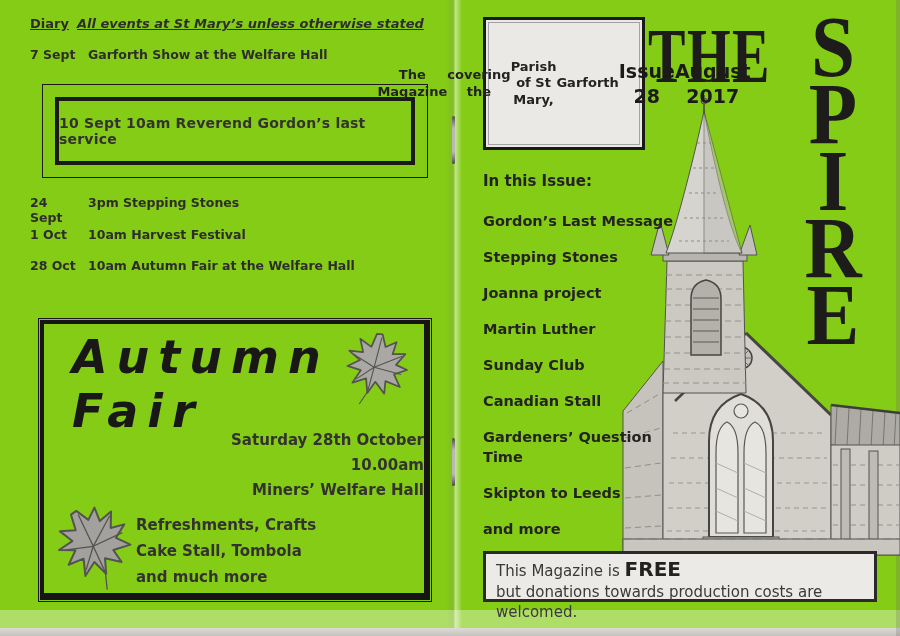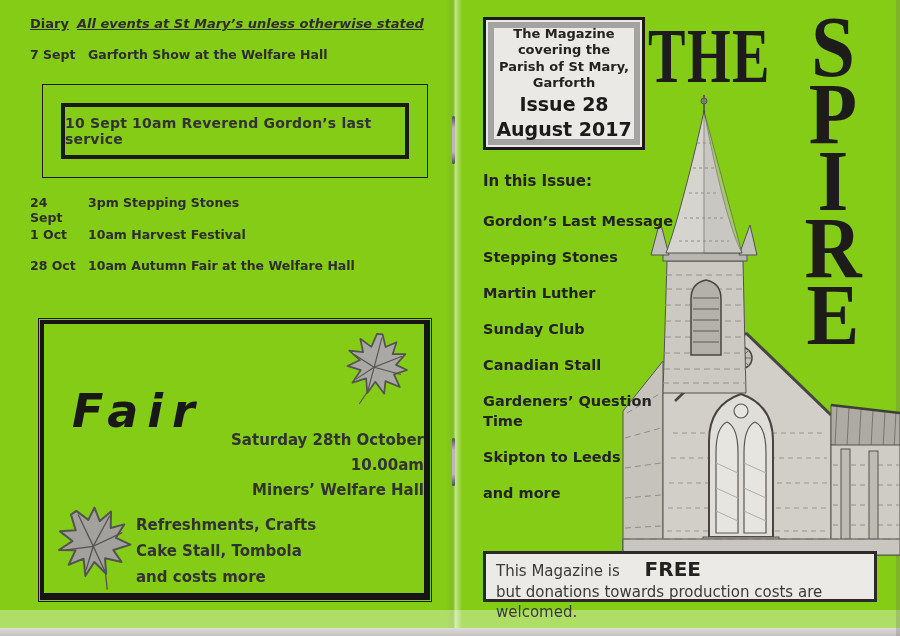--- a/index.html
+++ b/index.html
@@ -10,21 +10,21 @@
     color:#2e2d2b;
   }
   .abs{position:absolute;}
 
   
   .diary-heading{left:30px; top:16px; font-size:13px; font-weight:bold; text-decoration:underline;}
   .diary-note{left:77px; top:16px; font-size:13px; font-weight:bold; font-style:italic; text-decoration:underline;}
   .ev-date{font-size:12.5px; font-weight:bold; left:30px; width:52px;}
   .ev-text{font-size:12.5px; font-weight:bold; left:88px;}
 
-  .notice-outer{left:42px; top:84px; width:386px; height:94px; border:1px solid #1b1a18; padding:18px; box-sizing:border-box;}
+  .notice-outer{left:42px; top:84px; width:386px; height:94px; border:1px solid #1b1a18; padding:12px; box-sizing:border-box;}
   .notice-inner{width:100%; height:100%; border:4px solid #1b1a18; box-sizing:border-box;
                 display:flex; align-items:center; justify-content:center;}
   .notice-text{font-size:14px; font-weight:bold; letter-spacing:.2px; color:#333230;}
 
   
   .fair-outer{left:38px; top:318px; width:394px; height:284px; border:1px solid #1b1a18; padding:1px; box-sizing:border-box;}
   .fair-inner{position:relative; width:100%; height:100%; box-sizing:border-box;
               border-style:solid; border-color:#161513; border-width:4px 6px 7px 4px;}
   .fair-title1{left:28px; top:6px;  font-size:46px; font-weight:bold; font-style:italic; letter-spacing:9px; color:#191816;}
   .fair-title2{left:28px; top:60px; font-size:46px; font-weight:bold; font-style:italic; letter-spacing:9px; color:#191816;}
@@ -36,42 +36,42 @@
 
   
   .fold{left:446px; top:0; width:16px; height:636px;
         background:linear-gradient(90deg, rgba(0,0,0,0) 0%, rgba(120,118,112,.18) 45%, rgba(255,255,255,.5) 60%, rgba(0,0,0,0) 100%);}
   .staple{left:452px; width:3px; height:48px; border-radius:2px;
           background:linear-gradient(#4c4b49, #b9b8b4 25%, #b9b8b4 75%, #4c4b49);}
   .staple-top{top:116px;} .staple-bottom{top:438px;}
 
   
   .info-outer{left:483px; top:17px; width:162px; height:133px; border:3px solid #1b1a18; box-sizing:border-box; background:#eae9e5; z-index:5;}
-  .info-inner{width:calc(100% - 4px); height:calc(100% - 4px); margin:2px; border:6px solid #a3a3a3; box-sizing:border-box;
-              display:flex; flex-direction:column; align-items:center; justify-content:center; text-align:center;}
+  .info-inner{width:calc(100% - 4px); height:calc(100% - 4px); margin:2px; border:1px solid #a3a3a3; box-sizing:border-box;
+              display:flex; flex-direction:row; align-items:center; justify-content:center; text-align:center;}
   .info-line{font-size:13px; font-weight:bold; line-height:16.5px; color:#242321;}
   .info-issue{font-size:19px; font-weight:bold; line-height:25px; color:#1c1b19;}
 
   
   .the-word{left:648px; top:16px; font-family:"Liberation Serif", serif; font-weight:bold; font-size:78px; line-height:80px;
             color:#1d1c1a; transform:scaleX(.72); transform-origin:left top; letter-spacing:2px; z-index:4;}
   .spire-word{left:794px; top:14px; width:78px; text-align:center; font-family:"Liberation Serif", serif; font-weight:bold;
               font-size:86px; line-height:67px; color:#1d1c1a; z-index:4;}
   .spire-letter{display:block; transform:scaleX(.92);}
 
   
   .toc{left:483px; top:172px; width:200px; z-index:3;}
   .toc-heading{font-size:15px; font-weight:bold; margin-bottom:21px; color:#242321;}
   .toc-item{font-size:14.5px; font-weight:bold; line-height:20px; margin-bottom:16px; color:#242321;}
 
   
   .free-box{left:483px; top:551px; width:394px; height:51px; border:3px solid #2b2a28; box-sizing:border-box;
             background:#eceae6; padding:4px 10px; z-index:5;}
   .free-line1{font-size:15px; color:#3a3936; line-height:22px;}
-  .free-word{font-size:20px; font-weight:bold; color:#232220;margin-left:20px;}
+  .free-word{font-size:20px; font-weight:bold; color:#232220;}
   .free-line2{font-size:15px; color:#3a3936; line-height:20px;}
 
   
   .church{left:613px; top:93px; width:287px; height:465px; z-index:1;}
 
   
   .scan-bottom-light{left:0; bottom:8px; width:900px; height:18px; background:rgba(255,255,255,.35);}
   .scan-bottom-edge{left:0; bottom:0; width:900px; height:8px; background:linear-gradient(#dcdbd7,#c3c2bf);}
   .scan-right-edge{right:0; top:0; width:4px; height:636px; background:rgba(110,108,104,.25);}
 </style>
@@ -94,20 +94,21 @@
 
   <div class="abs ev-date" style="top:195px">24 Sept</div>
   <div class="abs ev-text" style="top:195px">3pm Stepping Stones</div>
   <div class="abs ev-date" style="top:227px">1 Oct</div>
   <div class="abs ev-text" style="top:227px">10am Harvest Festival</div>
   <div class="abs ev-date" style="top:258px">28 Oct</div>
   <div class="abs ev-text" style="top:258px">10am Autumn Fair at the Welfare Hall</div>
 
   <div class="abs fair-outer">
     <div class="fair-inner">
+      <div class="abs fair-title1">Autumn</div>
       <div class="abs fair-title2">Fair</div>
 
       <svg class="abs leaf leaf-tr" viewBox="0 0 100 115">
         <path d="M50,5 L58,22 L72,12 L70,30 L88,26 L78,44 L95,48 L78,58 L90,74 L68,70 L70,88 L54,74 L46,92 L40,72 L22,82 L30,62 L10,60 L26,48 L8,38 L28,36 L20,18 L38,26 L42,6 Z" fill="#a9a8a4" stroke="#54534f" stroke-width="2.5" stroke-linejoin="round"></path>
         <g stroke="#54534f" stroke-width="1.6" fill="none">
           <path d="M48,54 L50,10"></path>
             <path d="M48,54 L84,30"></path>
             <path d="M48,54 L88,56"></path>
           <path d="M48,54 L16,42"></path>
             <path d="M48,54 L26,76"></path>
@@ -129,21 +130,21 @@
             <path d="M48,54 L88,56"></path>
           <path d="M48,54 L16,42"></path>
             <path d="M48,54 L26,76"></path>
             <path d="M48,54 L46,90 L38,110"></path>
         </g>
       </svg>
 
       <div class="abs fair-extras">
         <div>Refreshments, Crafts</div>
         <div>Cake Stall, Tombola</div>
-        <div>and costs more</div>
+        <div>and much more</div>
       </div>
     </div>
   </div>
 
   <div class="abs fold"></div>
   <div class="abs staple staple-top"></div>
   <div class="abs staple staple-bottom"></div>
 
   <svg class="abs church" viewBox="0 0 287 465">
     <g stroke="#55534e" stroke-width="1">
@@ -271,20 +272,21 @@
     <span class="spire-letter">P</span>
     <span class="spire-letter">I</span>
     <span class="spire-letter">R</span>
     <span class="spire-letter">E</span>
   </div>
 
   <div class="abs toc">
     <div class="toc-heading">In this Issue:</div>
     <div class="toc-item">Gordon’s Last Message</div>
     <div class="toc-item">Stepping Stones</div>
+    <div class="toc-item">Joanna project</div>
     <div class="toc-item">Martin Luther</div>
     <div class="toc-item">Sunday Club</div>
     <div class="toc-item">Canadian Stall</div>
     <div class="toc-item">Gardeners’ Question Time</div>
     <div class="toc-item">Skipton to Leeds</div>
     <div class="toc-item">and more</div>
   </div>
 
   <div class="abs free-box">
     <div class="free-line1"><span>This Magazine is </span><span class="free-word">FREE</span></div>

